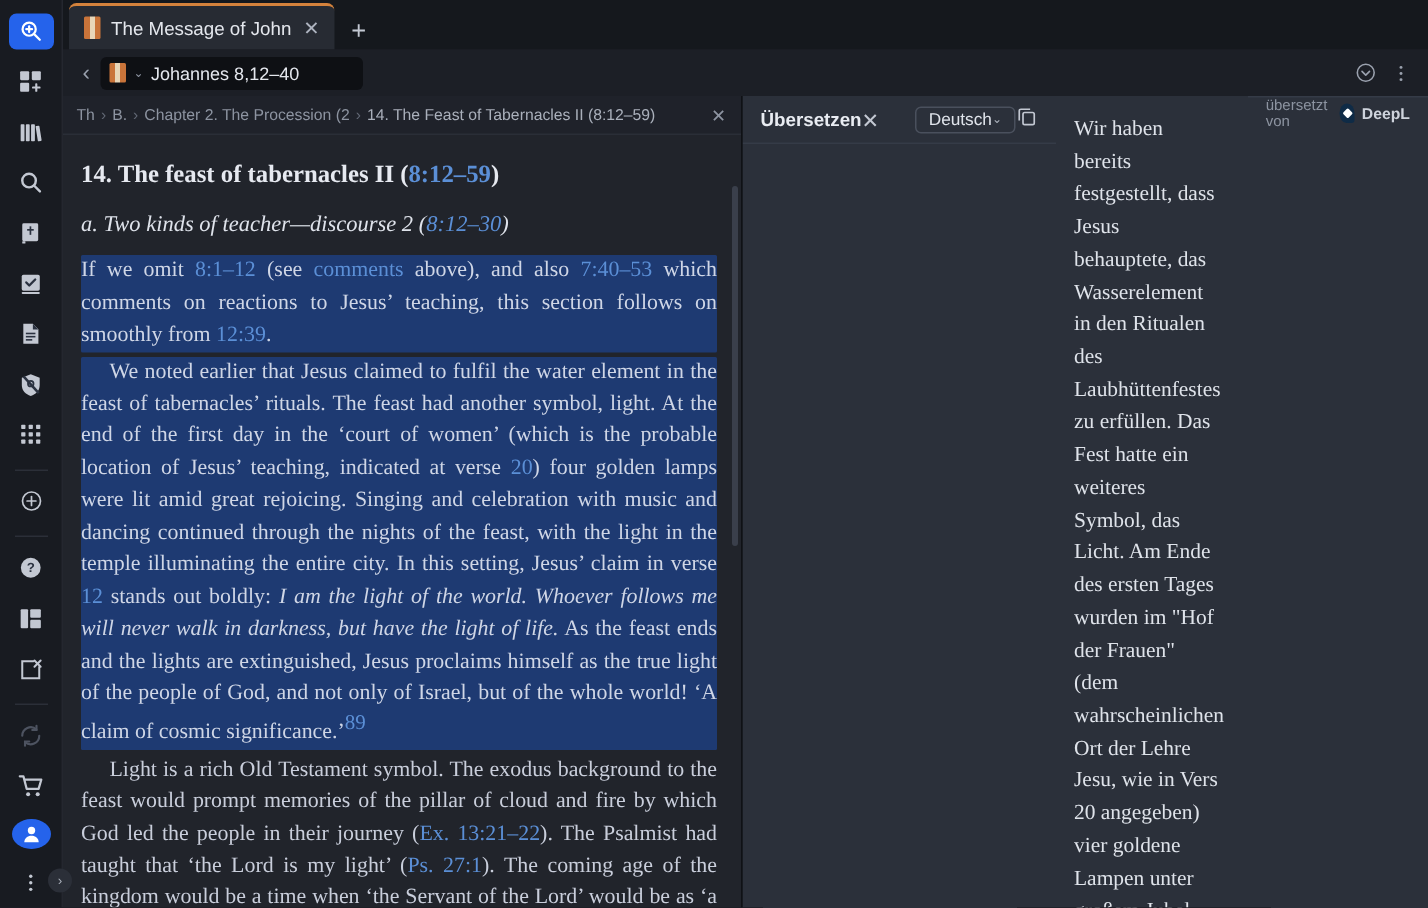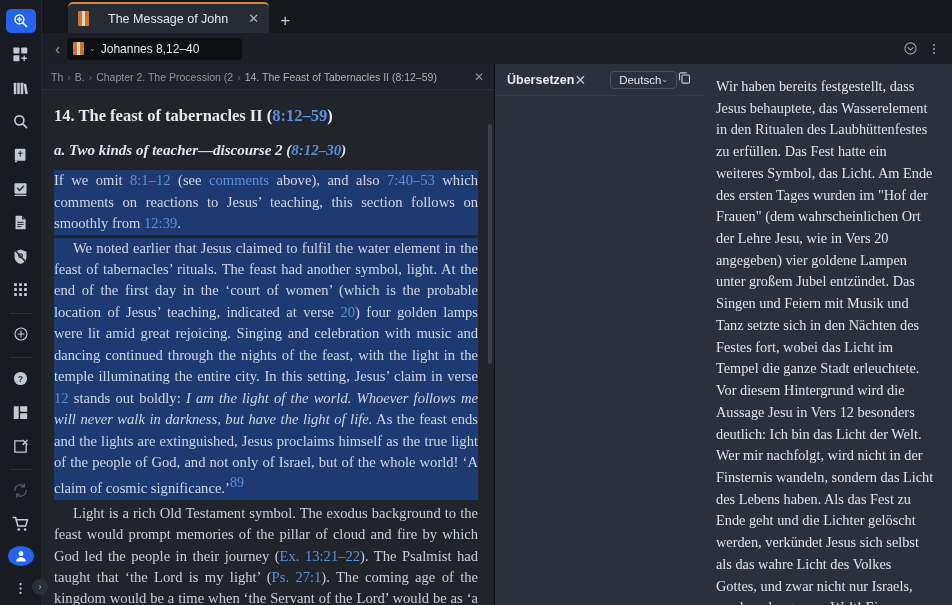--- a/index.html
+++ b/index.html
@@ -31,26 +31,25 @@
 
   
   .maincol { flex: 1 1 auto; display: flex; flex-direction: column; min-width: 0; }
 
   
   .tabstrip {
     height: 33px; background: #15181d; display: flex; align-items: flex-end;
     padding-left: 4px; flex: 0 0 33px;
   }
   .tab {
-    height: 31px; display: flex; align-items: center; gap: 19px;
+    height: 31px; display: flex; align-items: center; gap: 7px;
     padding: 0 9px 0 10px; background: #272b33;
     border-top: 2px solid #d4823c;
     border-radius: 5px 5px 0 0; color: #e4e7ed; font-size: 12.5px;
     max-width: 210px;
-    margin-left: 22px;
   }
   .tab-icon { width: 11px; height: 15px; border-radius: 1px;
     background: linear-gradient(90deg,#c9743a 0 34%, #e8d6b8 34% 66%, #c9743a 66% 100%);
     flex: 0 0 11px; }
   .tab-title { white-space: nowrap; overflow: hidden; text-overflow: ellipsis; }
   .tab-close { color: #aeb4c0; font-size: 13px; line-height: 1; padding: 2px 1px; }
   .newtab { color: #c3c8d2; font-size: 17px; padding: 0 11px 4px 11px; line-height: 1; }
 
   
   .toolbar {
@@ -91,21 +90,21 @@
   .crumb-close { margin-left: auto; color: #8d94a1; font-size: 12px; padding: 0 8px; }
 
   .readbody {
     flex: 1 1 auto; overflow: hidden; position: relative;
     padding: 12px 16px 0 12px;
     font-family: "Liberation Serif", serif;
     color: #c9cedb; font-size: 14.6px; line-height: 1.47;
     text-align: justify;
   }
   h1.sec { font-size: 16.5px; font-weight: bold; color: #e6e9f0; margin: 2px 0 11px 0; text-align: left; }
-  h2.sub { font-size: 15px; font-style: italic; font-weight: bold; color: #dfe3eb; margin: 0 0 9px 0; text-align: left; }
+  h2.sub { font-size: 15px; font-style: italic; font-weight: normal; color: #dfe3eb; margin: 0 0 9px 0; text-align: left; }
   .ref { color: #5b8fd6; }
   .p { margin: 0 0 3px 0; }
   .p.sel { background: #1e3a72; color: #cfd6e6; border-radius: 1px; }
   .p.indent { text-indent: 19px; }
   .fn { color: #5b8fd6; font-size: 14px; vertical-align: super; margin-top: 40px; }
   em { font-style: italic; }
   .scroll-rail { position: absolute; right: 2px; top: 34px; width: 4px; height: 240px;
     background: #3a3f4b; border-radius: 2px; }
 
   
@@ -381,18 +380,25 @@
             <svg width="15" height="15" viewBox="0 0 24 24" fill="none" stroke="currentColor" stroke-width="1.8">
                 <rect x="8" y="8" width="12" height="13" rx="1.8"></rect>
                 <path d="M15.6 4.5H5.8A1.8 1.8 0 0 0 4 6.3v10.2"></path>
               </svg>
           </span>
         </div>
         <div class="panel-body">
           <p>Wir haben bereits festgestellt, dass Jesus behauptete, das Wasserelement in den Ritualen des Laubhüttenfestes zu erfüllen. Das Fest hatte ein weiteres Symbol, das Licht. Am Ende des ersten Tages wurden im "Hof der Frauen" (dem wahrscheinlichen Ort der Lehre Jesu, wie in Vers 20 angegeben) vier goldene Lampen unter großem Jubel entzündet. Das Singen und Feiern mit Musik und Tanz setzte sich in den Nächten des Festes fort, wobei das Licht im Tempel die ganze Stadt erleuchtete. Vor diesem Hintergrund wird die Aussage Jesu in Vers 12 besonders deutlich: Ich bin das Licht der Welt. Wer mir nachfolgt, wird nicht in der Finsternis wandeln, sondern das Licht des Lebens haben. Als das Fest zu Ende geht und die Lichter gelöscht werden, verkündet Jesus sich selbst als das wahre Licht des Volkes Gottes, und zwar nicht nur Israels, sondern der ganzen Welt! Ein Anspruch von kosmischer Bedeutung.</p>
           <a class="more">Mehr »</a>
         </div>
+        <div class="panel-foot">
+          <span>übersetzt von</span>
+          <span class="deepl-mark">
+              <i></i>
+            </span>
+          <span class="deepl-name">DeepL</span>
+        </div>
       </div>
     </div>
   </div>
 
   <div class="expander">›</div>
 </div>
 
 </body></html>

